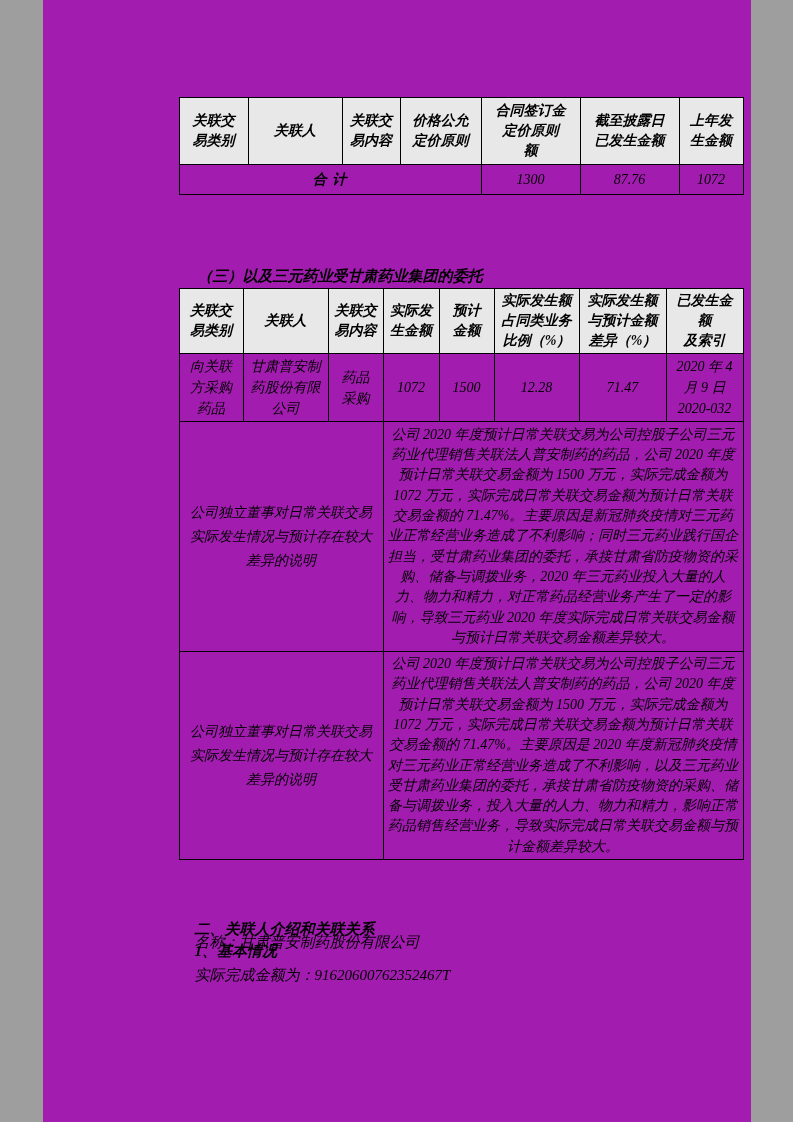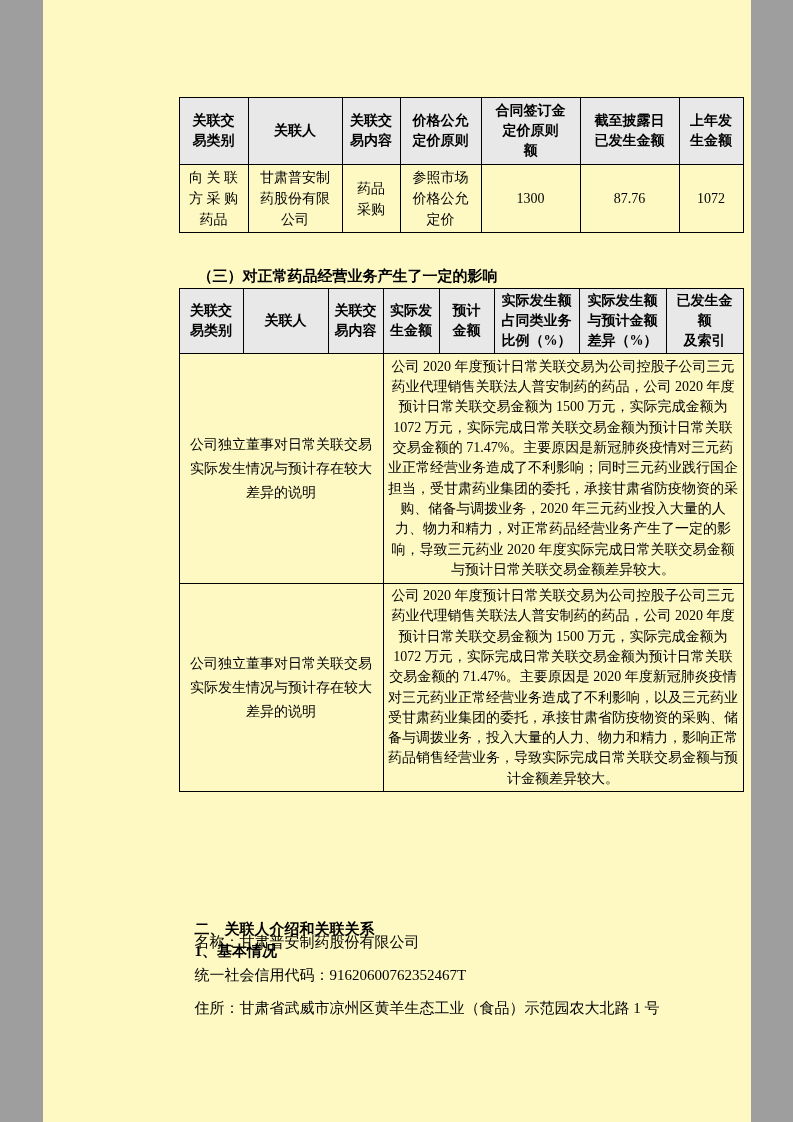--- a/index.html
+++ b/index.html
@@ -1,24 +1,25 @@
 <!DOCTYPE html>
 <html><head>
 <meta charset="utf-8">
 <style>
   html, body { margin: 0; padding: 0; background: #9e9e9e; }
   .page {
     position: relative;
     width: 708px;
     height: 1122px;
-    background: #fef9c3;
+    background: #a21caf;
     margin: 0 auto;
     font-family: "Liberation Serif", "DejaVu Serif", serif;
     color: #000000;
     overflow: hidden;
+    font-style: italic;
   }
   .abs { position: absolute; }
 
   table.doc {
     border-collapse: collapse;
     table-layout: fixed;
     width: 564px;
     font-size: 14px;
     color: #000;
   }
@@ -84,40 +85,30 @@
       <th class="pre">价格公允
 定价原则</th>
       <th class="pre">合同签订金
 定价原则
 额</th>
       <th class="pre">截至披露日
 已发生金额</th>
       <th class="pre">上年发
 生金额</th>
     </tr>
-    <tr style="height:63px">
-      <td class="pre">向 关 联
-方 采 购
-药品</td>
-      <td class="pre">甘肃普安制
-药股份有限
-公司</td>
-      <td class="pre">药品
-采购</td>
-      <td class="pre">参照市场
-价格公允
-定价</td>
+    <tr style="height:30px">
+      <td colspan="4" class="total-label">合 计</td>
       <td>1300</td>
       <td>87.76</td>
       <td>1072</td>
     </tr>
   </tbody>
     </table>
 
-  <div class="abs h-sec" style="left:155px; top:267px;">（三）对正常药品经营业务产生了一定的影响</div>
+  <div class="abs h-sec" style="left:155px; top:267px;">（三）以及三元药业受甘肃药业集团的委托</div>
 
   <table class="doc abs" style="left:136px; top:288px;">
     <colgroup>
       <col style="width:64px">
         <col style="width:85px">
         <col style="width:55px">
       <col style="width:56px">
         <col style="width:55px">
         <col style="width:85px">
       <col style="width:87px">
@@ -136,34 +127,50 @@
 金额</th>
       <th class="pre">实际发生额
 占同类业务
 比例（%）</th>
       <th class="pre">实际发生额
 与预计金额
 差异（%）</th>
       <th class="pre">已发生金额
 及索引</th>
     </tr>
+    <tr style="height:67px">
+      <td class="pre">向关联
+方采购
+药品</td>
+      <td class="pre">甘肃普安制
+药股份有限
+公司</td>
+      <td class="pre">药品
+采购</td>
+      <td>1072</td>
+      <td>1500</td>
+      <td>12.28</td>
+      <td>71.47</td>
+      <td class="pre">2020 年 4
+月 9 日
+2020-032</td>
+    </tr>
     <tr style="height:230px">
       <td colspan="3" class="stmt-label">公司独立董事对日常关联交易实际发生情况与预计存在较大差异的说明</td>
       <td colspan="5" class="stmt-text">公司 2020 年度预计日常关联交易为公司控股子公司三元药业代理销售关联法人普安制药的药品，公司 2020 年度预计日常关联交易金额为 1500 万元，实际完成金额为 1072 万元，实际完成日常关联交易金额为预计日常关联交易金额的 71.47%。主要原因是新冠肺炎疫情对三元药业正常经营业务造成了不利影响；同时三元药业践行国企担当，受甘肃药业集团的委托，承接甘肃省防疫物资的采购、储备与调拨业务，2020 年三元药业投入大量的人力、物力和精力，对正常药品经营业务产生了一定的影响，导致三元药业 2020 年度实际完成日常关联交易金额与预计日常关联交易金额差异较大。</td>
     </tr>
     <tr style="height:208px">
       <td colspan="3" class="stmt-label">公司独立董事对日常关联交易实际发生情况与预计存在较大差异的说明</td>
       <td colspan="5" class="stmt-text">公司 2020 年度预计日常关联交易为公司控股子公司三元药业代理销售关联法人普安制药的药品，公司 2020 年度预计日常关联交易金额为 1500 万元，实际完成金额为 1072 万元，实际完成日常关联交易金额为预计日常关联交易金额的 71.47%。主要原因是 2020 年度新冠肺炎疫情对三元药业正常经营业务造成了不利影响，以及三元药业受甘肃药业集团的委托，承接甘肃省防疫物资的采购、储备与调拨业务，投入大量的人力、物力和精力，影响正常药品销售经营业务，导致实际完成日常关联交易金额与预计金额差异较大。</td>
     </tr>
   </tbody>
     </table>
 
   <div class="abs h-sec" style="left:152px; top:920px;">二、关联人介绍和关联关系</div>
 
   <div class="abs h-sec" style="left:152px; top:942px;">1、基本情况</div>
 
   <div class="abs info-line" style="left:152px; top:933px;">名称：甘肃普安制药股份有限公司</div>
 
-  <div class="abs info-line" style="left:152px; top:966px;">统一社会信用代码：91620600762352467T</div>
+  <div class="abs info-line" style="left:152px; top:966px;">实际完成金额为：91620600762352467T</div>
 
-  <div class="abs info-line" style="left:152px; top:999px;">住所：甘肃省武威市凉州区黄羊生态工业（食品）示范园农大北路 1 号</div>
 
 </div>
 
 </body></html>

